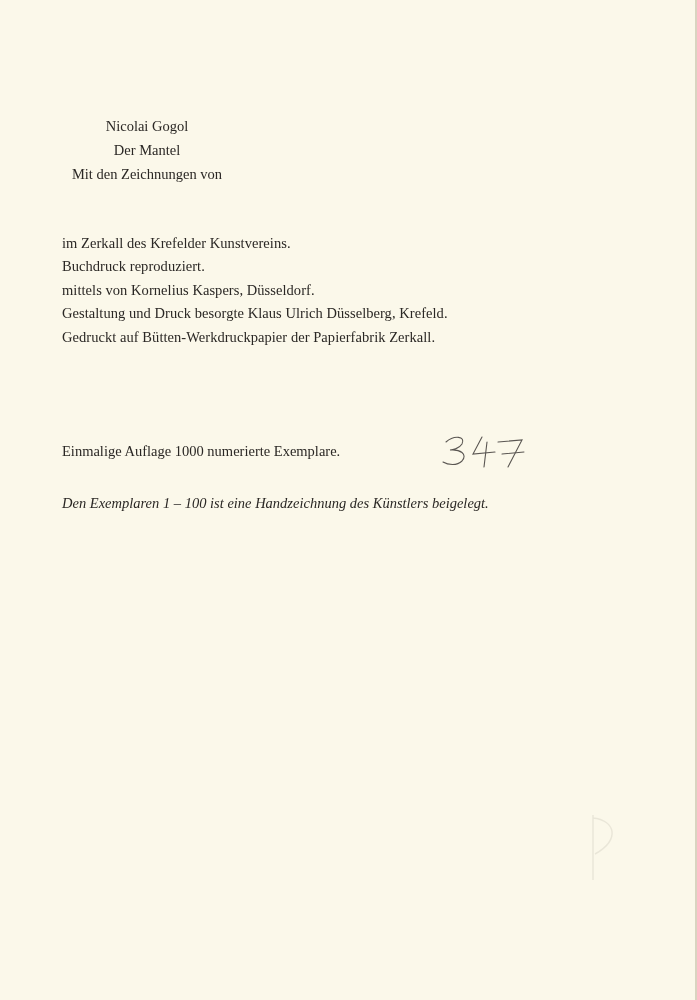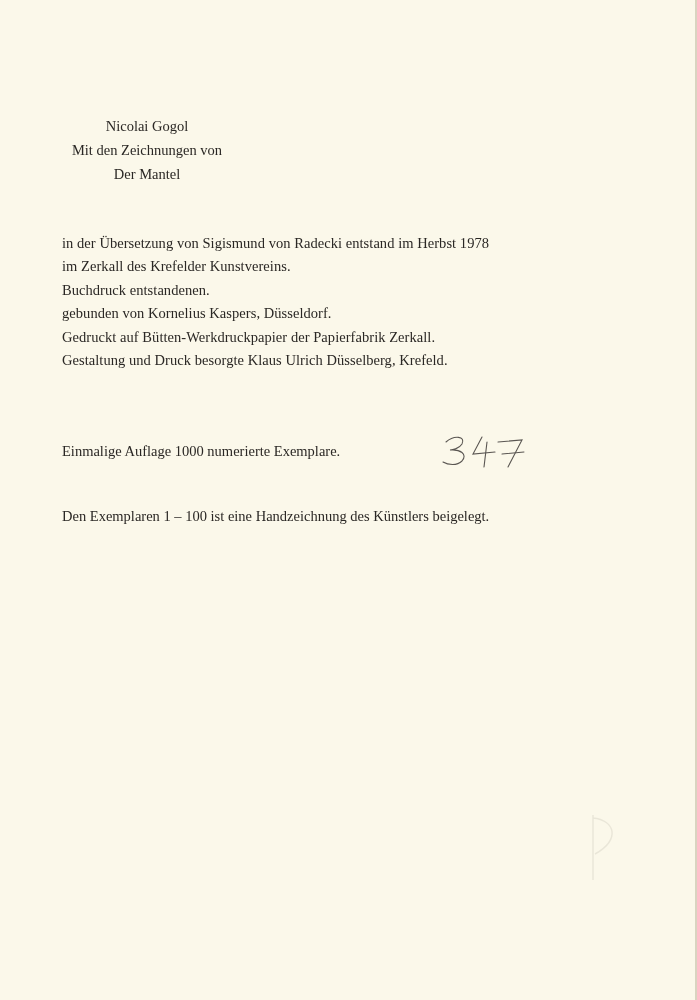--- a/index.html
+++ b/index.html
@@ -28,50 +28,49 @@
     position: absolute; left: 62px; top: 232px;
     font-size: 14.5px; line-height: 23.4px;
     letter-spacing: 0.05px;
   }
   .body-text div { white-space: nowrap; }
   .edition {
     position: absolute; left: 62px; top: 441px;
     font-size: 14.5px; line-height: 20px; white-space: nowrap; text-align: center;
   }
   .copies {
-    position: absolute; left: 62px; top: 506px;
-    font-size: 14.5px; line-height: 20px; white-space: nowrap;
+    position: absolute; left: 62px; top: 493px;
+    font-size: 14.5px; line-height: 20px; white-space: nowrap; font-style: italic;
   }
   .handwritten {
     position: absolute; left: 440px; top: 430px; width: 90px; height: 40px;
   }
   .faint-mark {
     position: absolute; left: 585px; top: 810px; width: 40px; height: 80px;
     opacity: 0.25;
   }
 </style>
 </head>
 <body>
 
 <div class="page">
   <div class="edge"></div>
 
   <div class="title-block">
     <div>Nicolai Gogol</div>
+    <div>Der Mantel</div>
     <div>Mit den Zeichnungen von</div>
-    <div>Der Mantel</div>
   </div>
 
   <div class="body-text">
-    <div>in der Übersetzung von Sigismund von Radecki entstand im Herbst 1978</div>
     <div>im Zerkall des Krefelder Kunstvereins.</div>
-    <div>Buchdruck entstandenen.</div>
-    <div>gebunden von Kornelius Kaspers, Düsseldorf.</div>
+    <div>Buchdruck reproduziert.</div>
+    <div>mittels von Kornelius Kaspers, Düsseldorf.</div>
+    <div>Gestaltung und Druck besorgte Klaus Ulrich Düsselberg, Krefeld.</div>
     <div>Gedruckt auf Bütten-Werkdruckpapier der Papierfabrik Zerkall.</div>
-    <div>Gestaltung und Druck besorgte Klaus Ulrich Düsselberg, Krefeld.</div>
   </div>
 
   <div class="edition">Einmalige Auflage 1000 numerierte Exemplare.</div>
 
   <svg class="handwritten" viewBox="0 0 90 40" aria-label="347">
     <title>347</title>
 
     <path d="M6 12 C 14 5, 26 6, 22 14 C 19 19, 12 20, 10 20 C 20 19, 28 24, 22 31 C 17 36, 8 35, 3 32" fill="none" stroke="#5a5652" stroke-width="1.1" stroke-linecap="round"></path>
 
     <path d="M42 7 L 33 24 L 55 22" fill="none" stroke="#5a5652" stroke-width="1.1" stroke-linecap="round"></path>

